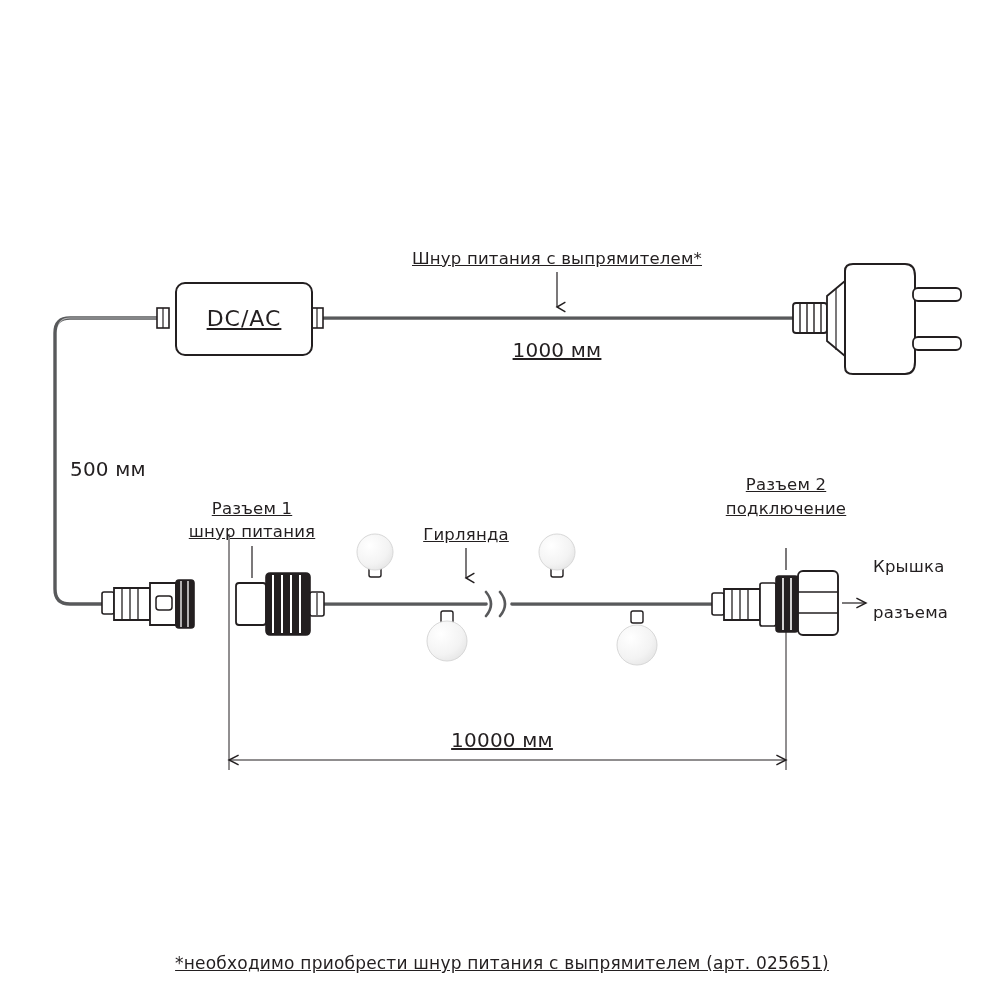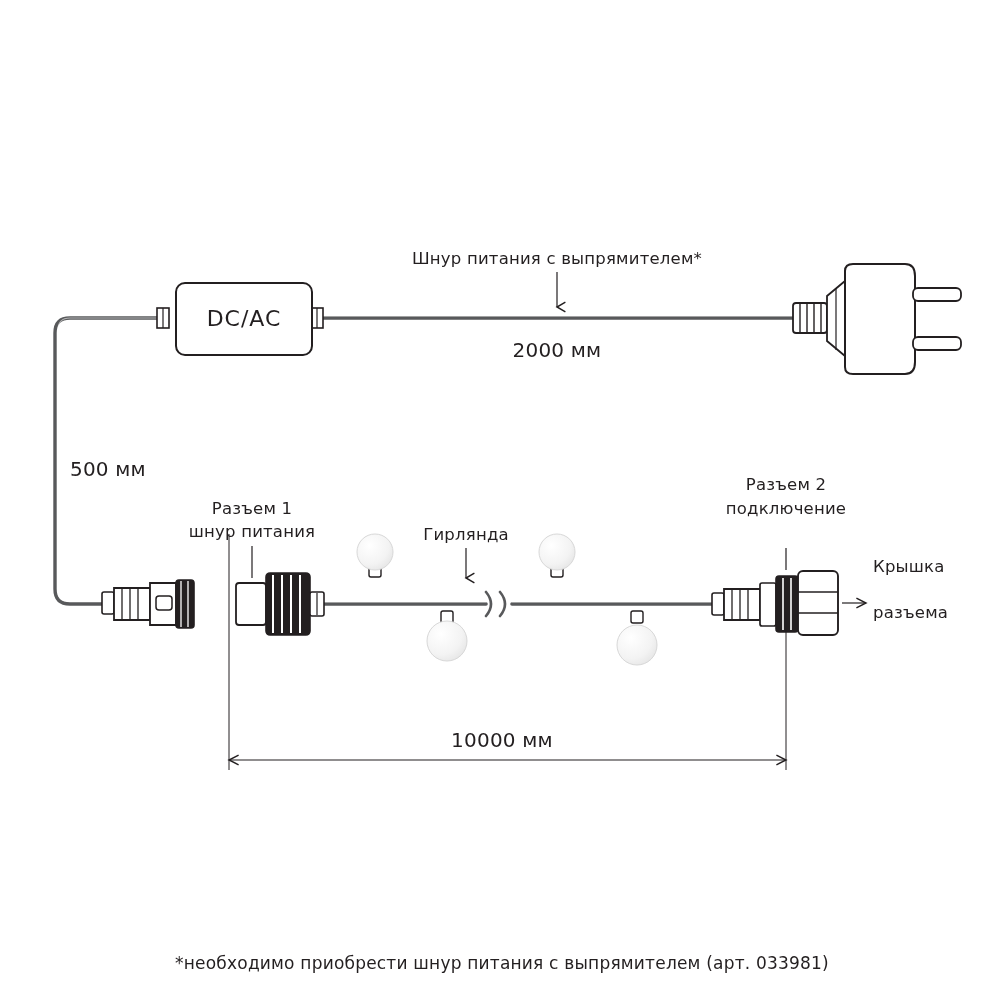--- a/index.html
+++ b/index.html
@@ -28,21 +28,21 @@
     height: 1000px;
   }
   .lbl {
     position: absolute;
     font-family: "DejaVu Sans", sans-serif;
     color: #231f20;
     white-space: pre;
     line-height: 1.32;
     letter-spacing: 0.2px;
   }
-  .lbl.center { text-align: center; transform: translateX(-50%); }
+  .lbl.center { text-align: center; transform: translateX(-50%); text-decoration: underline; }
   .t-17 { font-size: 16.5px; }
   .t-20 { font-size: 20px; }
   .footnote { font-size: 17px; }
   .dcac {
     font-size: 22px;
     letter-spacing: 1px;
   }
 </style>
 </head>
 <body>
@@ -191,32 +191,32 @@
       <line x1="229" y1="534" x2="229" y2="770" stroke="#231f20" stroke-width="1"></line>
       <line x1="786" y1="612" x2="786" y2="770" stroke="#231f20" stroke-width="1"></line>
       <line x1="229" y1="760" x2="786" y2="760" stroke="#231f20" stroke-width="1.2" marker-start="url(#arrStart)" marker-end="url(#arrEnd)"></line>
     </g>
   </svg>
 
   <div class="lbl dcac center" style="left:244px; top:304px;">DC/AC</div>
 
   <div class="lbl t-17 center" style="left:557px; top:248px;">Шнур питания с выпрямителем*</div>
 
-  <div class="lbl t-20 center" style="left:557px; top:337px;">2000 мм</div>
+  <div class="lbl t-20 center" style="left:557px; top:337px;">1000 мм</div>
 
   <div class="lbl t-20" style="left:70px; top:439px;margin-top:17px;">500 мм</div>
 
   <div class="lbl t-17 center" style="left:252px; top:498px;">Разъем 1</div>
   <div class="lbl t-17 center" style="left:252px; top:521px;">шнур питания</div>
 
   <div class="lbl t-17 center" style="left:466px; top:524px;">Гирлянда</div>
 
   <div class="lbl t-17 center" style="left:786px; top:474px;">Разъем 2</div>
   <div class="lbl t-17 center" style="left:786px; top:498px;">подключение</div>
 
   <div class="lbl t-17" style="left:873px; top:556px;">Крышка</div>
   <div class="lbl t-17" style="left:873px; top:602px;">разъема</div>
 
   <div class="lbl t-20 center" style="left:502px; top:727px;">10000 мм</div>
 
-  <div class="lbl footnote center" style="left:502px; top:952px;">*необходимо приобрести шнур питания с выпрямителем (арт. 033981)</div>
+  <div class="lbl footnote center" style="left:502px; top:952px;">*необходимо приобрести шнур питания с выпрямителем (арт. 025651)</div>
 
 </div>
 
 </body></html>

